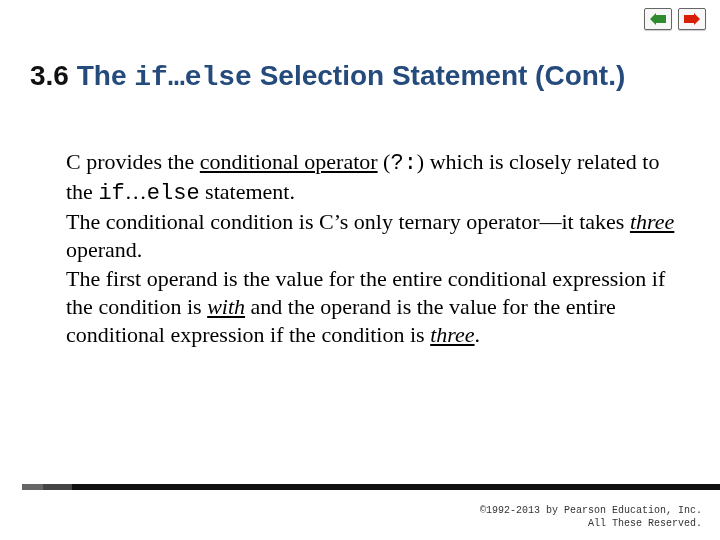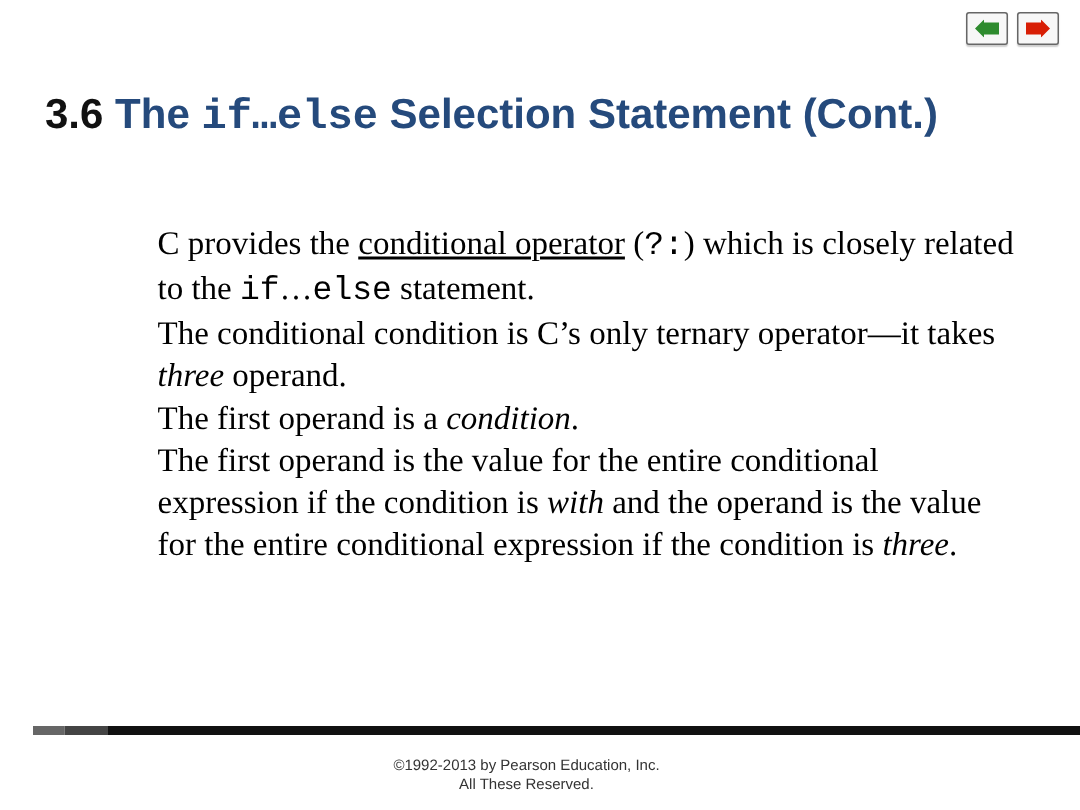--- a/index.html
+++ b/index.html
@@ -58,53 +58,52 @@
     left: 40px;
     right: 40px;
     font-size: 22px;
     line-height: 1.28;
     color: #000;
   }
   .bullet-row {
     display: flex;
     align-items: flex-start;
     margin-bottom: 0px;
-    gap: 39px;
   }
   .bullet-mark {
     width: 26px;
     flex: 0 0 26px;
     color: #888;
     font-family: Arial, sans-serif;
     font-weight: bold;
     padding-top: 3px;
   }
   .bullet-content { flex: 1; }
   .ul { text-decoration: underline; }
   .mono2 { font-family: Consolas, "Courier New", monospace; }
-  .it { font-style: italic; }
+  .it { font-style: italic; text-decoration: underline; }
   .bottom-bar {
     position: absolute;
     left: 0;
     bottom: 50px;
     width: 100%;
     height: 6px;
     display:flex;
   }
   .bottom-bar .bb1 { width: 3%; background:#fff; }
   .bottom-bar .bb2 { width: 3%; background:#666; }
   .bottom-bar .bb3 { width: 4%; background:#444; }
   .bottom-bar .bb4 { flex:1; background:#111; }
   .copyright {
     position: absolute;
     bottom: 10px;
     left: 0;
     right: 18px;
-    text-align: center;
-    font-family: Liberation Sans, sans-serif;
+    text-align: right;
+    font-family: Liberation Mono, monospace;
     font-size: 10px;
     line-height: 1.3;
     color: #333;
   }
 </style>
 </head>
 <body>
 
 <div class="slide">
 
@@ -130,24 +129,20 @@
       <div class="bullet-row">
         <div class="bullet-mark"></div>
         <div class="bullet-content"><span>C provides the </span><span class="ul">conditional operator</span><span> (</span><span class="mono2">?:</span><span>) which is closely related to the </span><span class="mono2">if</span><span>…</span><span class="mono2">else</span><span> statement.</span></div>
       </div>
       <div class="bullet-row">
         <div class="bullet-mark"></div>
         <div class="bullet-content"><span>The conditional condition is C’s only ternary operator—it takes </span><span class="it">three</span><span> operand.</span></div>
       </div>
       <div class="bullet-row">
         <div class="bullet-mark"></div>
-        <div class="bullet-content"><span>The first operand is a </span><span class="it">condition</span><span>.</span></div>
-      </div>
-      <div class="bullet-row">
-        <div class="bullet-mark"></div>
         <div class="bullet-content"><span>The first operand is the value for the entire conditional expression if the condition is </span><span class="it">with</span><span> and the operand is the value for the entire conditional expression if the condition is </span><span class="it">three</span><span>.</span></div>
       </div>
     </div>
 
   <div class="bottom-bar">
     <div class="bb1"></div>
       <div class="bb2"></div>
       <div class="bb3"></div>
       <div class="bb4"></div>
   </div>

